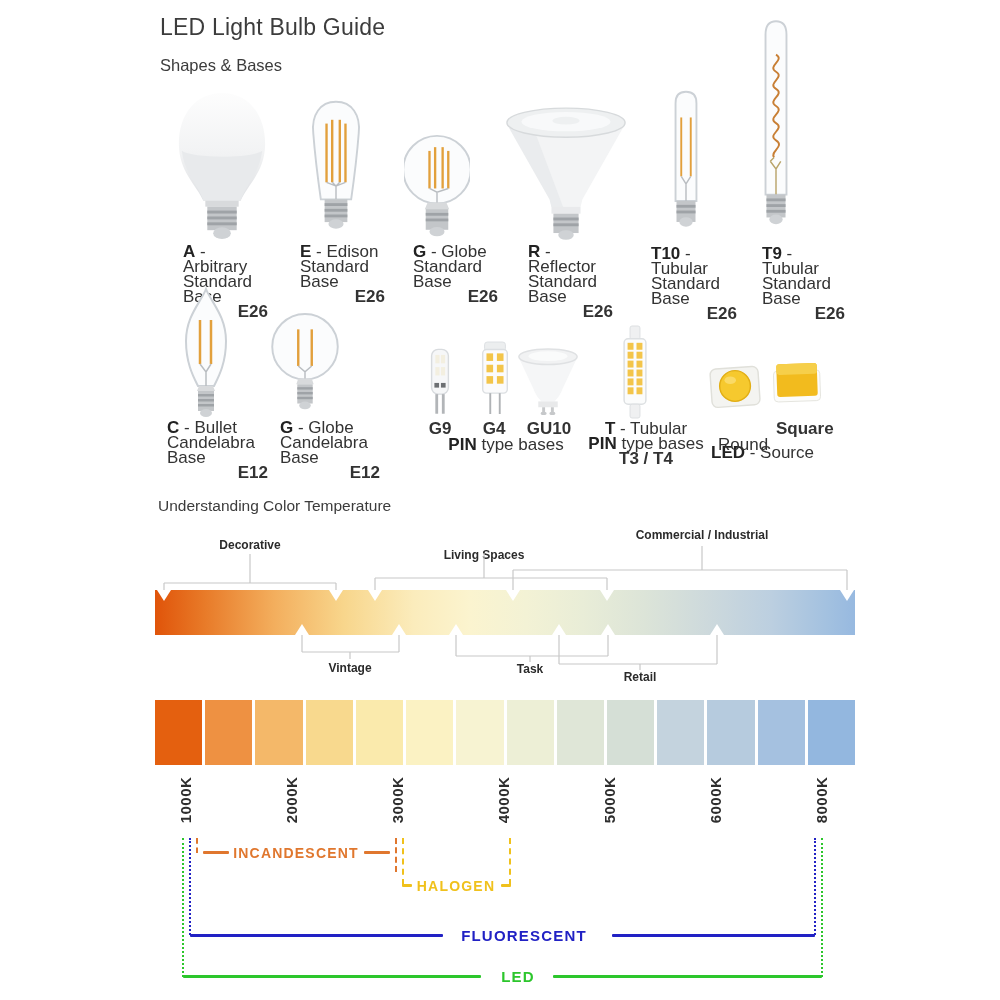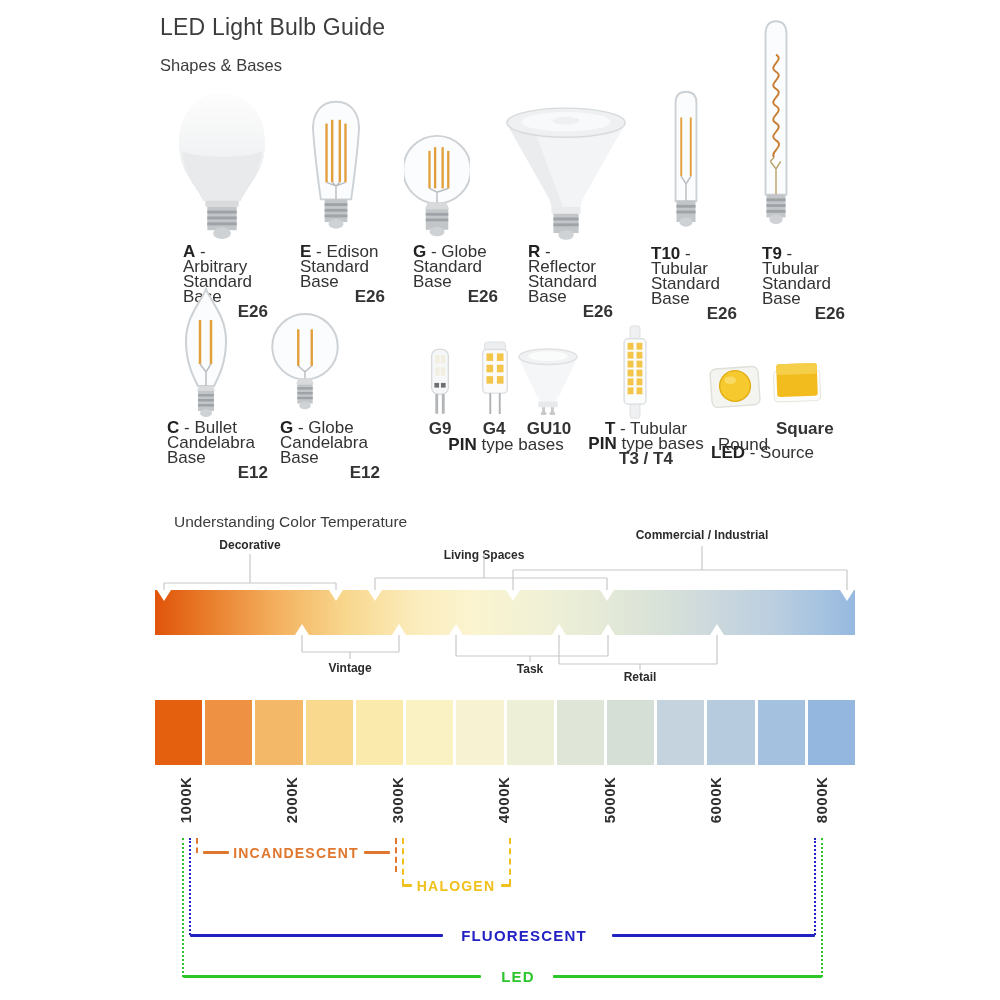--- a/index.html
+++ b/index.html
@@ -1,21 +1,21 @@
 <!DOCTYPE html>
 <html><head>
 <meta charset="utf-8">
 <style>
   html,body{margin:0;padding:0;background:#fff;}
   .page{position:relative;width:1000px;height:1000px;background:#fff;overflow:hidden;
         font-family:"Liberation Sans",sans-serif;color:#3a3a3a;}
   h1.title{position:absolute;left:160px;top:14px;margin:0;font-size:23px;font-weight:400;color:#3c3c3c;letter-spacing:.2px;}
   h2.subtitle{position:absolute;left:160px;top:56px;margin:0;font-size:16.5px;font-weight:400;color:#3c3c3c;}
   .desc{position:absolute;left:400px;top:23px;font-size:11.5px;line-height:13.5px;color:#3f3f3f;}
-  h3.cth{position:absolute;left:158px;top:497px;margin:16px;font-size:15.5px;font-weight:400;color:#3c3c3c;}
+  h3.cth{position:absolute;left:158px;top:497px;margin:0;font-size:15.5px;font-weight:400;color:#3c3c3c;}
 
   .blk{position:absolute;font-size:17px;line-height:15px;color:#333;}
   .blk .l3{font-weight:bold;text-align:right;}
   .blk b{font-weight:bold;color:#222;}
   .ctr{text-align:center;}
 
   .toplbl,.botlbl{position:absolute;font-size:12px;font-weight:bold;color:#2b2b2b;white-space:nowrap;transform:translateX(-50%);}
   .bar1{position:absolute;left:155px;top:590px;width:700px;height:45px;z-index:1;
     background:linear-gradient(90deg,#e0540a 0%,#e87a28 7%,#f3ae5d 17%,#f8d68c 27%,#fbecbc 37%,#fbf4cf 45%,#f3f2d5 53%,#e9edd7 61%,#dce4d8 70%,#cdd9dc 79%,#bccfe0 88%,#a3c1e0 96%,#97b9e0 100%);}
   .bar2{position:absolute;left:155px;top:700px;width:700px;height:65px;display:flex;gap:3px;z-index:1;}

